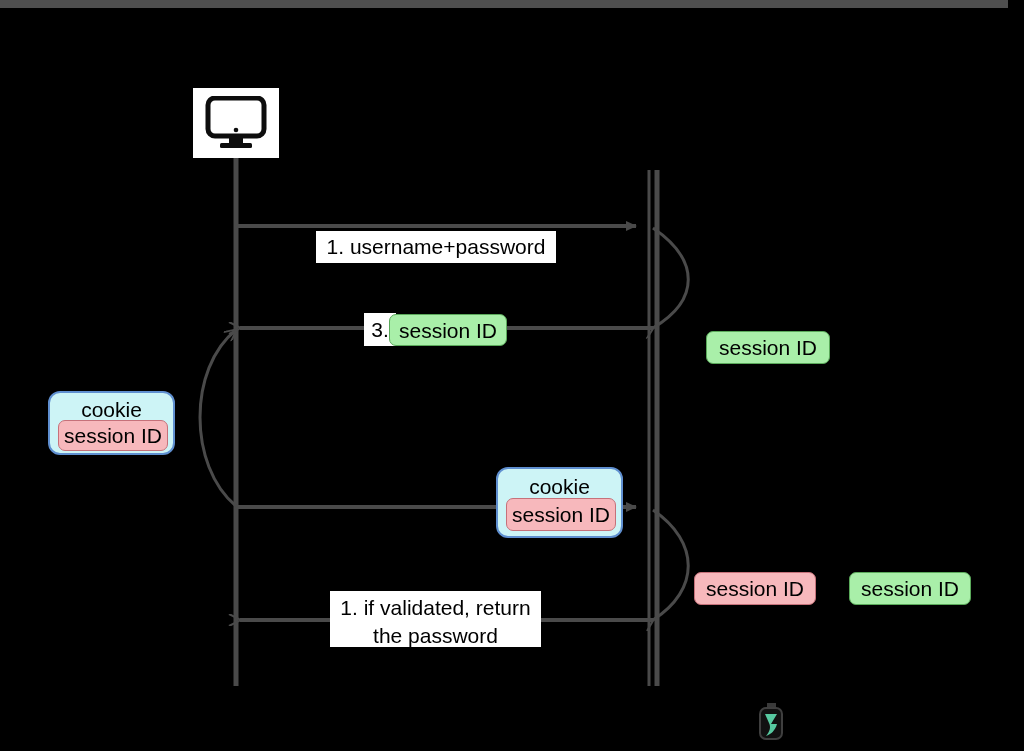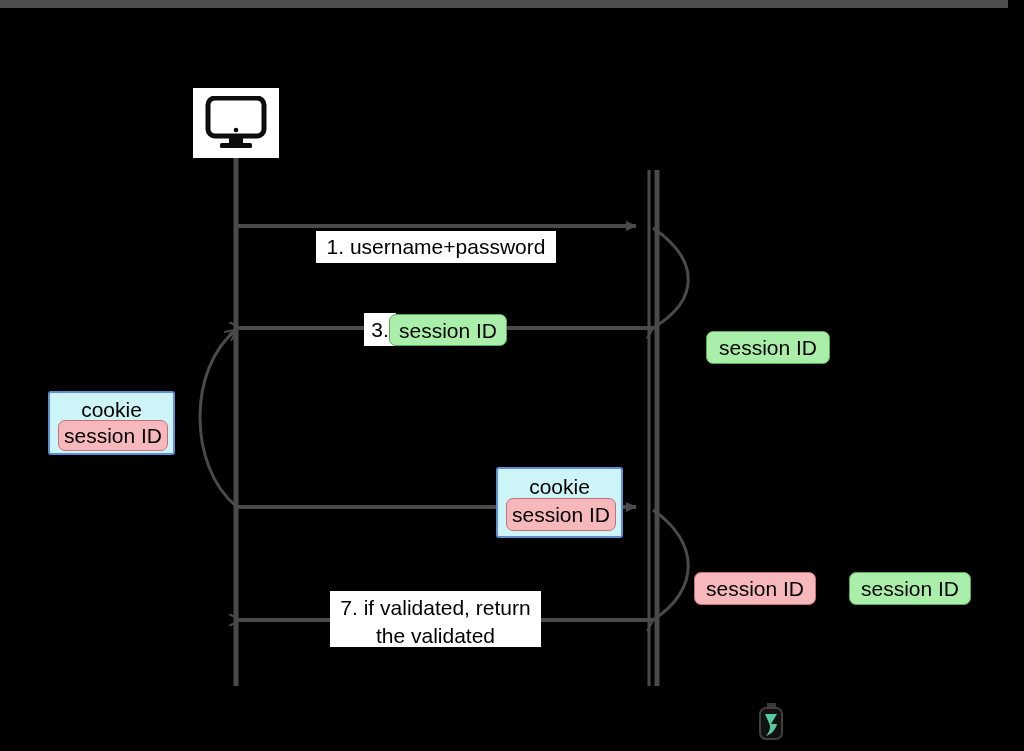--- a/index.html
+++ b/index.html
@@ -75,21 +75,21 @@
   }
   .pill-pink {
     background: #f7b8bc;
     border: 1.6px solid #c6717a;
   }
   .cookie-box {
     position: absolute;
     box-sizing: border-box;
     background: #cdf4f6;
     border: 2px solid #5f8fd0;
-    border-radius: 3px;
+    border-radius: 12px;
   }
   .cookie-title {
     position: absolute;
     left: 0;
     width: 100%;
     text-align: center;
     font-size: 21px;
     line-height: 1;
     color: #000000;
   }
@@ -174,21 +174,21 @@
     </svg>
   </div>
 
   <div class="msg-label" style="left:316px; top:211px; width:240px; height:32px; line-height:30px;margin-top:20px;">1. username+password</div>
 
   <div class="msg-label" style="left:364px; top:313px; width:32px; height:33px; line-height:31px;">3.</div>
 
   <div class="pill pill-green" style="left:389px; top:314px; width:118px; height:32px;">session ID</div>
 
 
-  <div class="msg-label" style="left:330px; top:591px; width:211px; height:56px; line-height:28px; padding-top:3px;"><span>7. if validated, return</span><br><span>the validated</span></div>
+  <div class="msg-label" style="left:330px; top:591px; width:211px; height:56px; line-height:28px; padding-top:3px;"><span>1. if validated, return</span><br><span>the password</span></div>
 
   <div class="pill pill-green" style="left:706px; top:331px; width:124px; height:33px;">session ID</div>
 
   <div class="pill pill-pink" style="left:694px; top:572px; width:122px; height:33px;">session ID</div>
 
   <div class="pill pill-green" style="left:849px; top:572px; width:122px; height:33px;">session ID</div>
 
   <div class="cookie-box" style="left:48px; top:391px; width:127px; height:64px;">
     <div class="cookie-title" style="top:6px;">cookie</div>
     <div class="pill pill-pink" style="left:8px; top:27px; width:110px; height:31px;">session ID</div>

